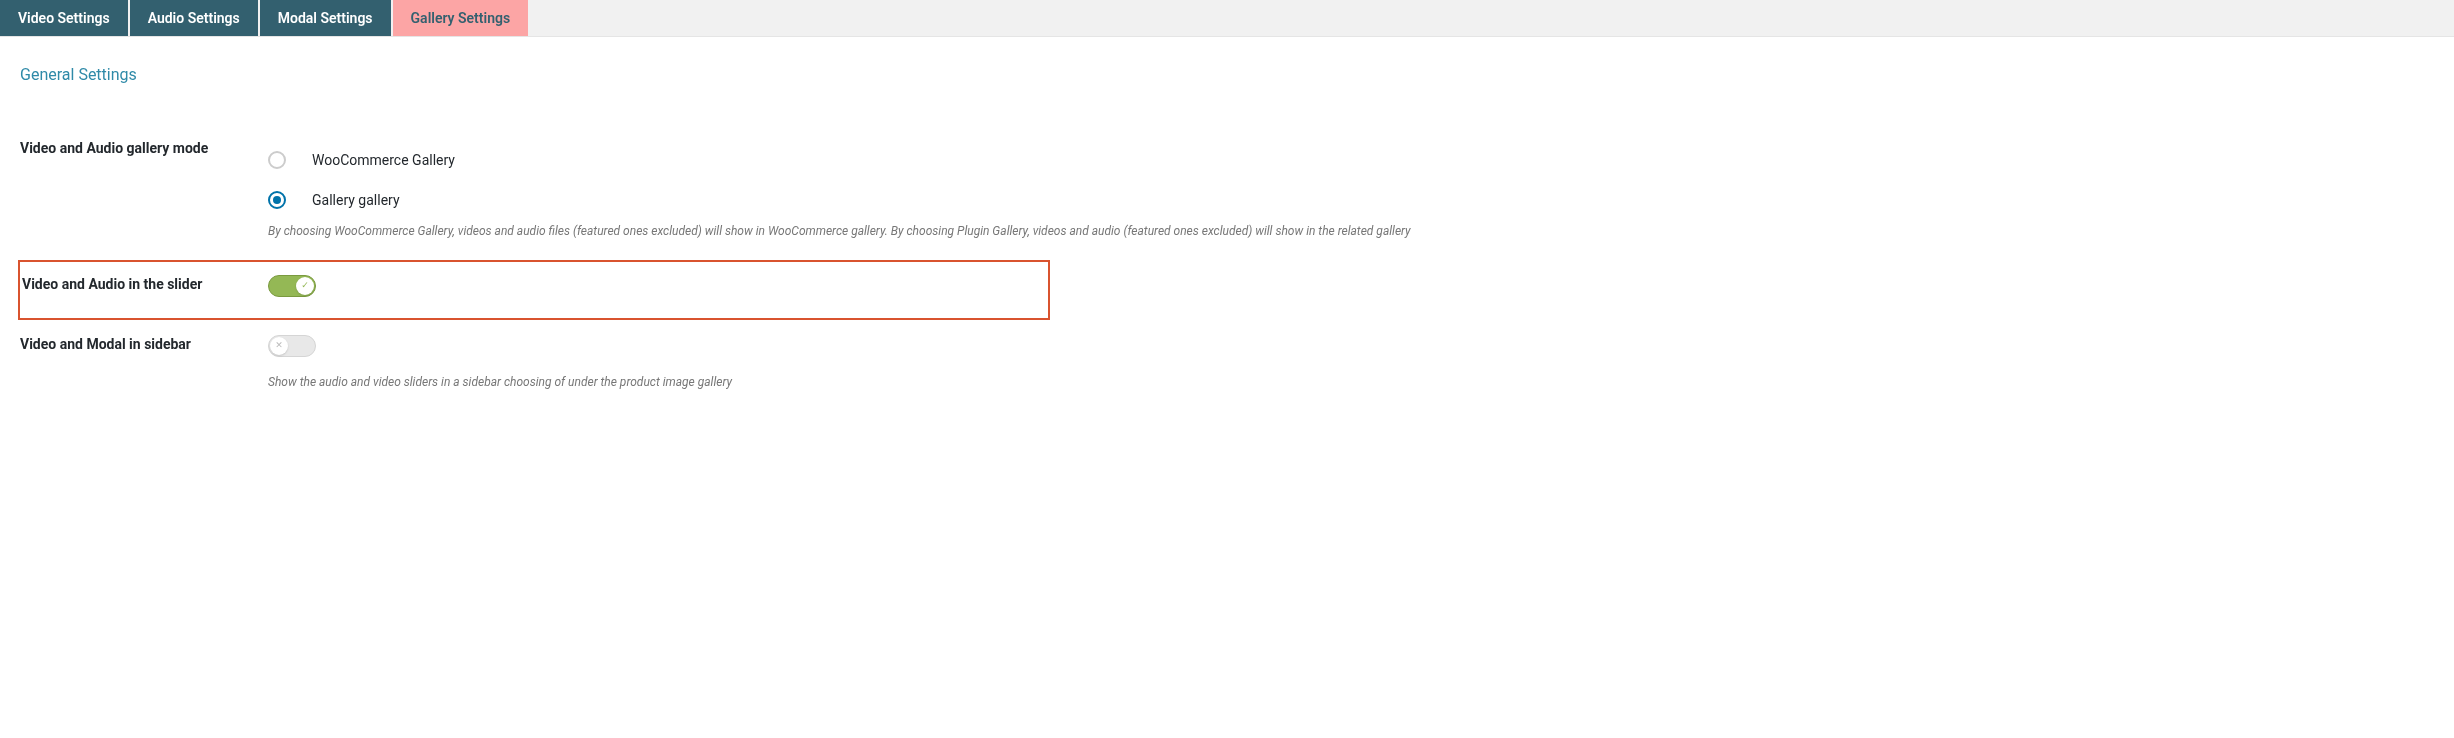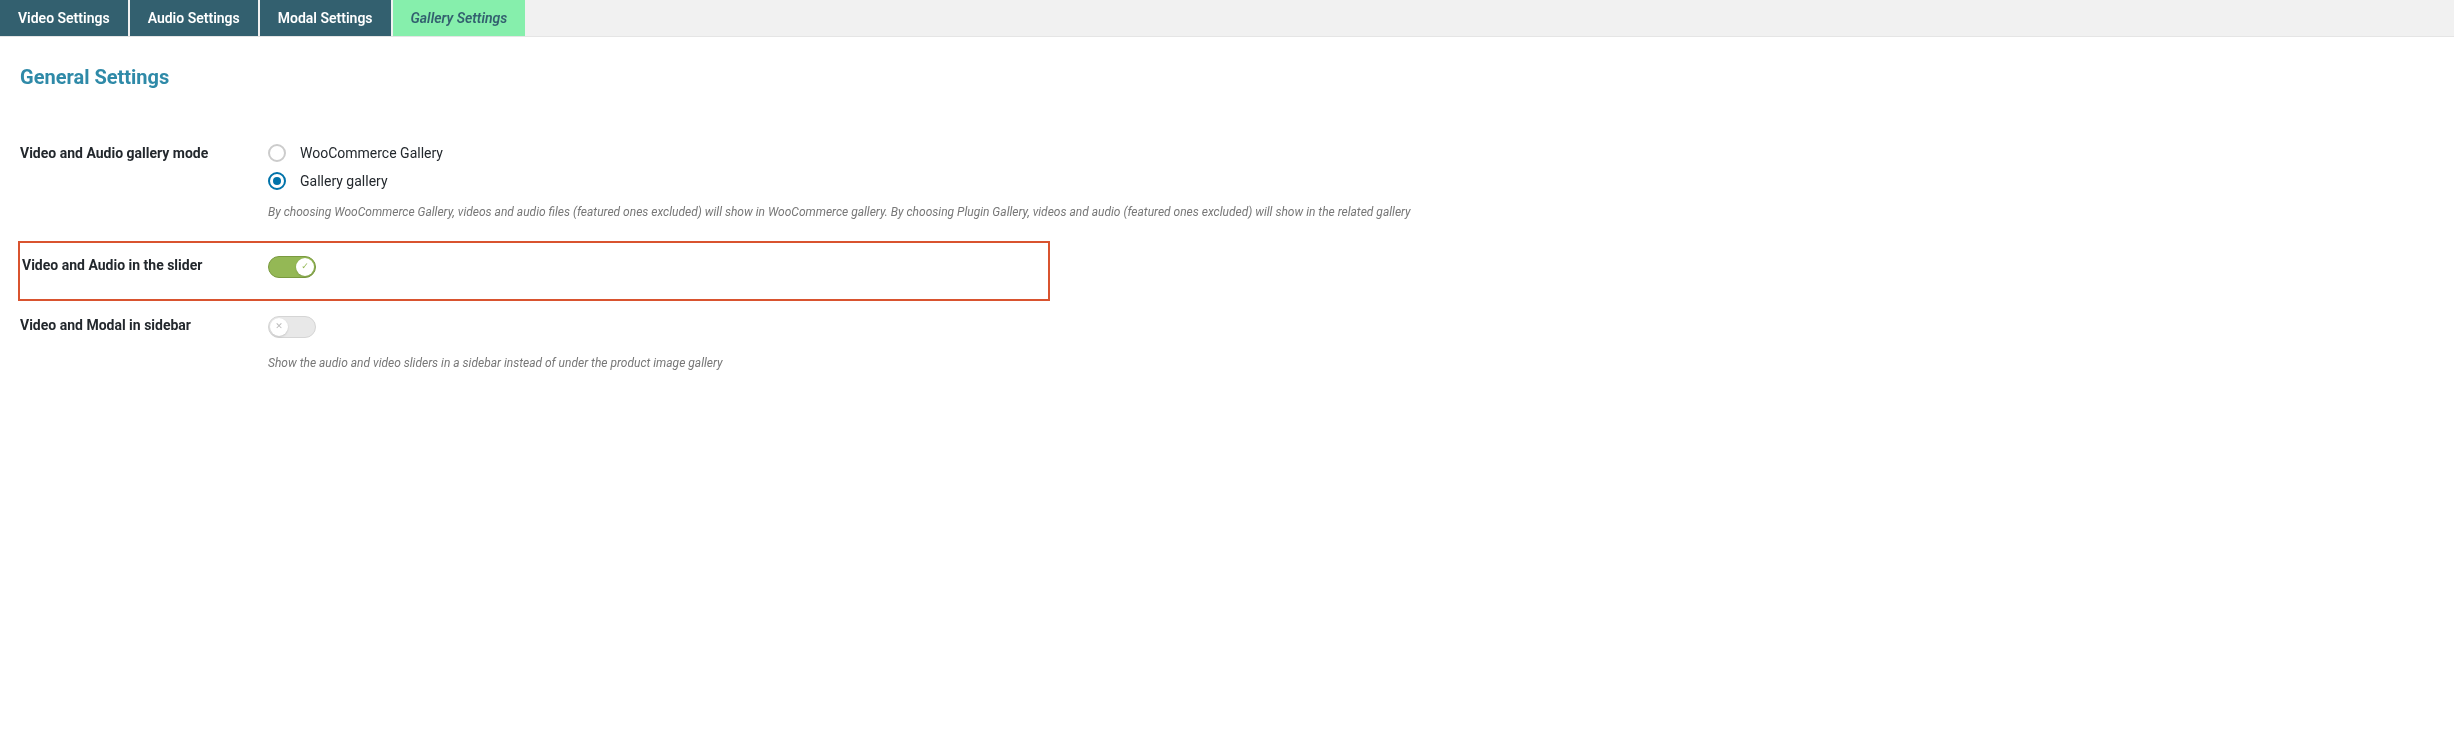--- a/index.html
+++ b/index.html
@@ -17,31 +17,30 @@
 .tab {
   padding: 10px 18px;
   font-size: 14px;
   font-weight: 600;
   cursor: pointer;
   color: #fff;
   background: #33606f;
   border-right: 2px solid #f1f1f1;
 }
 .tab.active {
-  background: #86efac;
+  background: #fca5a5;
   color: #33606f;
-  font-style: italic;
 }
 .content {
   padding: 28px 20px 20px 20px;
 }
 .section-title {
   color: #2f8aa8;
-  font-size: 20px;
-  font-weight: 700;
+  font-size: 16px;
+  font-weight: 400;
   margin-bottom: 40px;
 }
 .setting-row {
   display: flex;
   align-items: flex-start;
   padding: 15px 0 20px 0;
   justify-content: space-between;
 }
 .setting-label {
   width: 248px;
@@ -56,22 +55,23 @@
   flex: 1;
 }
 .radio-group {
   display: flex;
   flex-direction: column;
   gap: 10px;
 }
 .radio-item {
   display: flex;
   align-items: center;
-  gap: 14px;
+  gap: 26px;
   cursor: pointer;
+  margin-top: 12px;
 }
 .radio-circle {
   width: 18px;
   height: 18px;
   border: 2px solid #ccc;
   border-radius: 50%;
   display: flex;
   align-items: center;
   justify-content: center;
 }
@@ -193,16 +193,16 @@
   </div>
 
   <div class="setting-row">
     <div class="setting-label">Video and Modal in sidebar</div>
     <div class="setting-control">
       <div class="toggle off">
         <div class="toggle-knob">
           <span class="toggle-icon">✕</span>
         </div>
       </div>
-      <div class="description">Show the audio and video sliders in a sidebar instead of under the product image gallery</div>
+      <div class="description">Show the audio and video sliders in a sidebar choosing of under the product image gallery</div>
     </div>
   </div>
 </div>
 
 </body></html>

